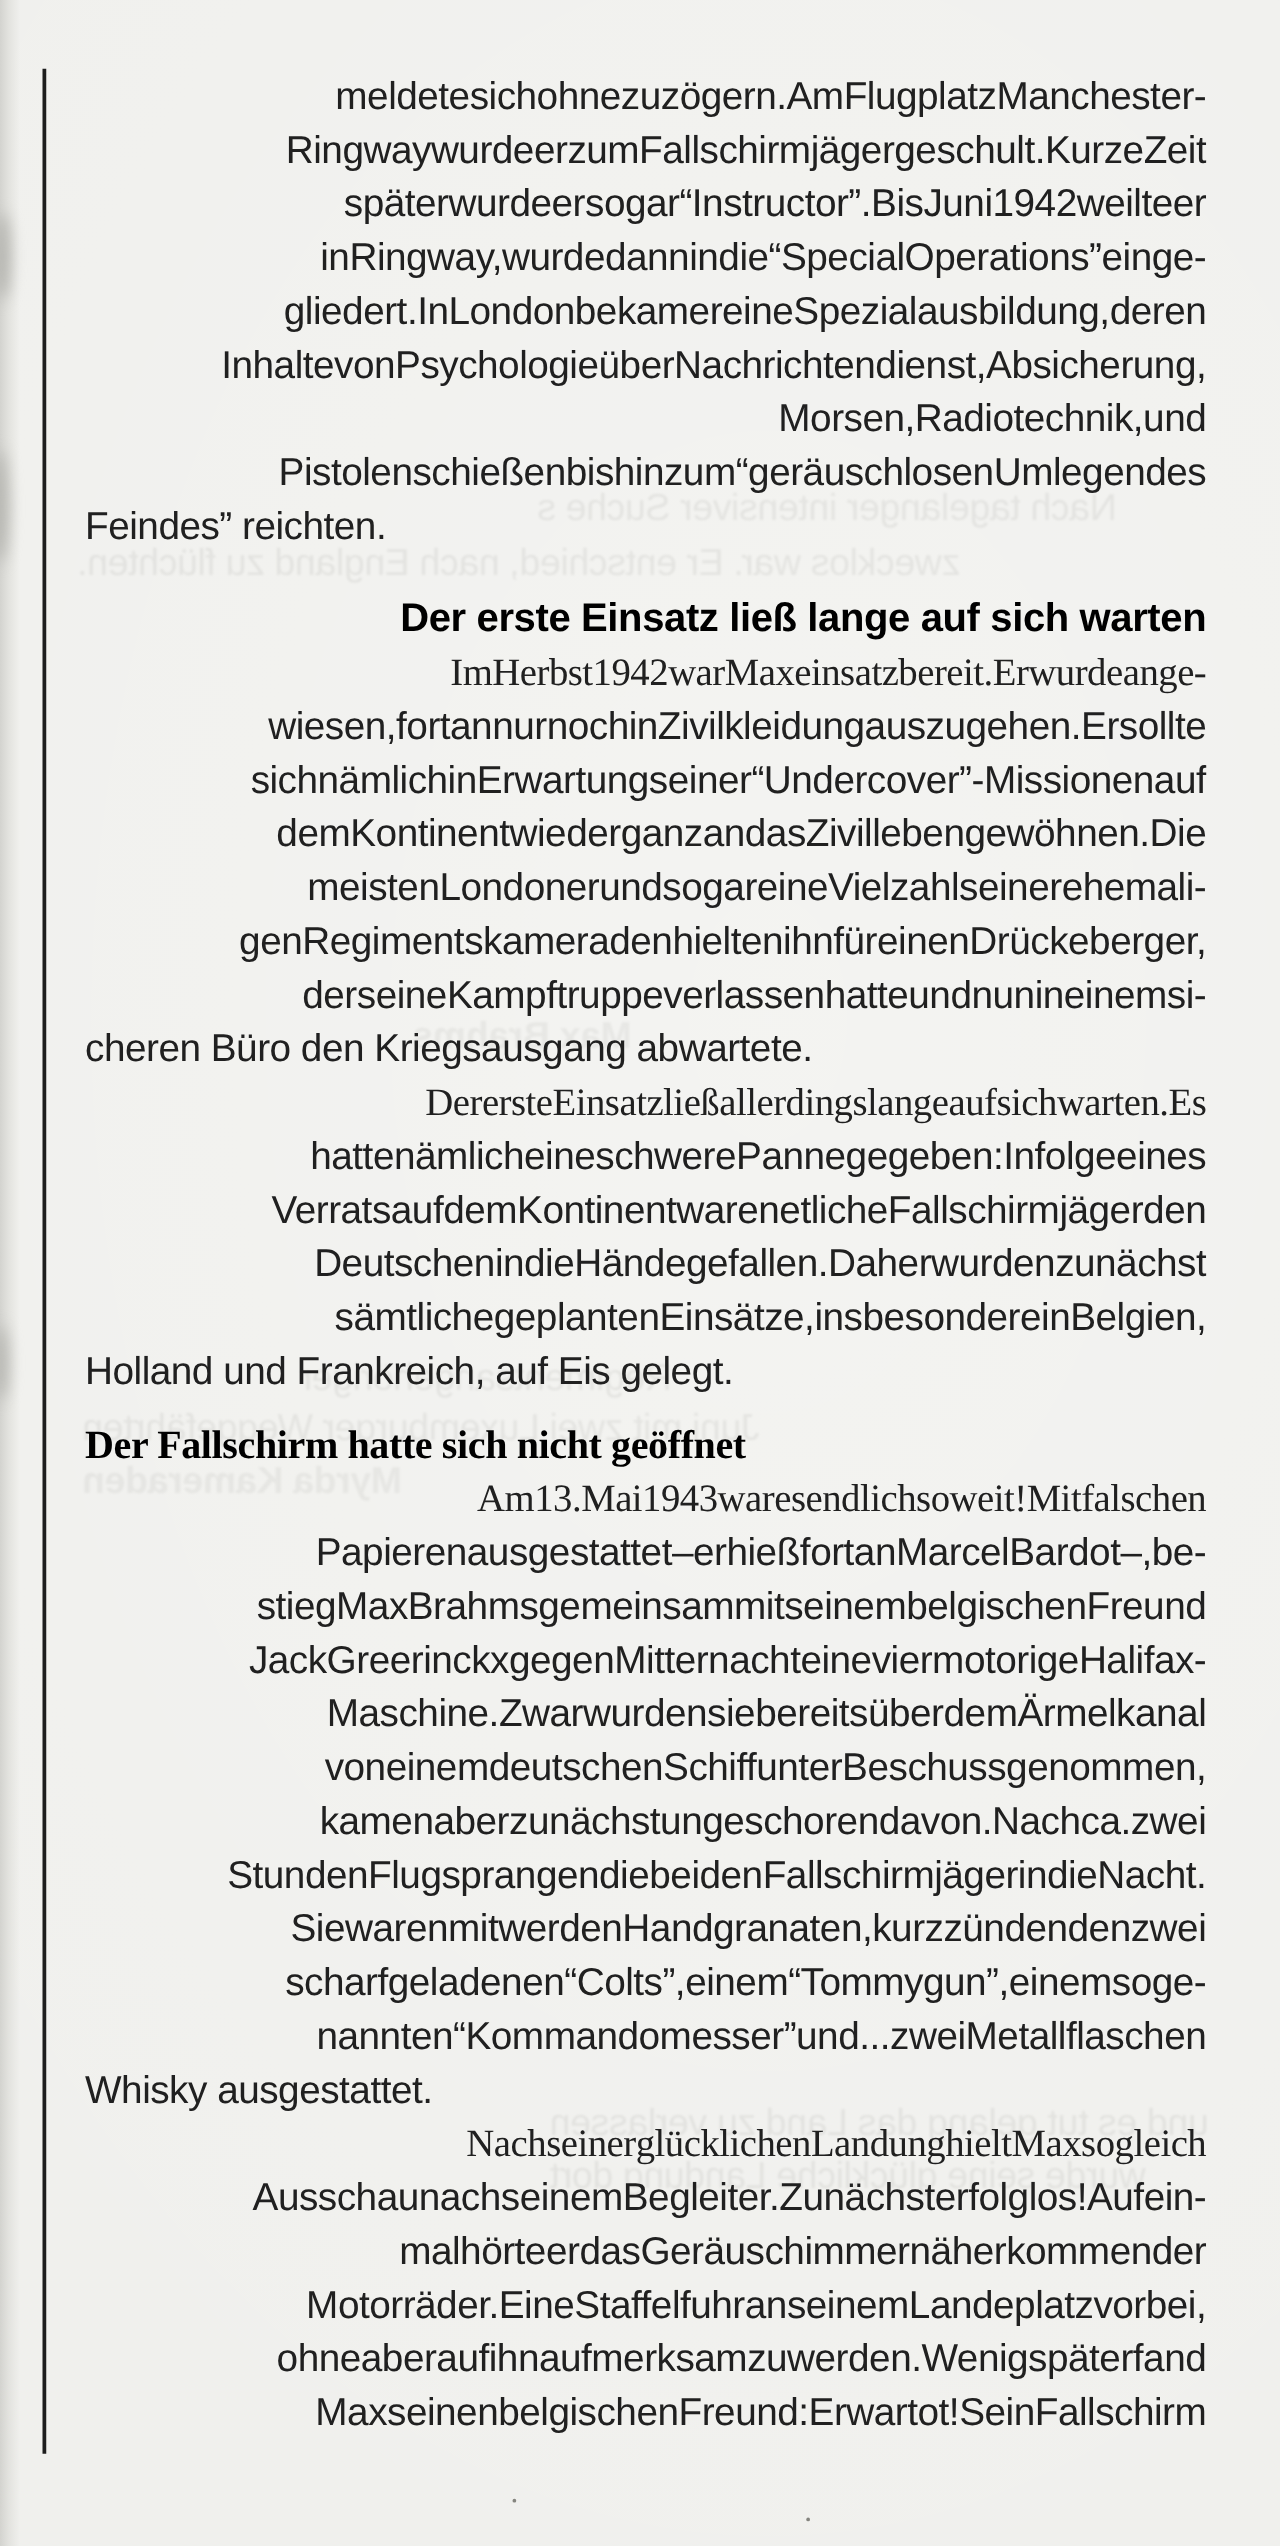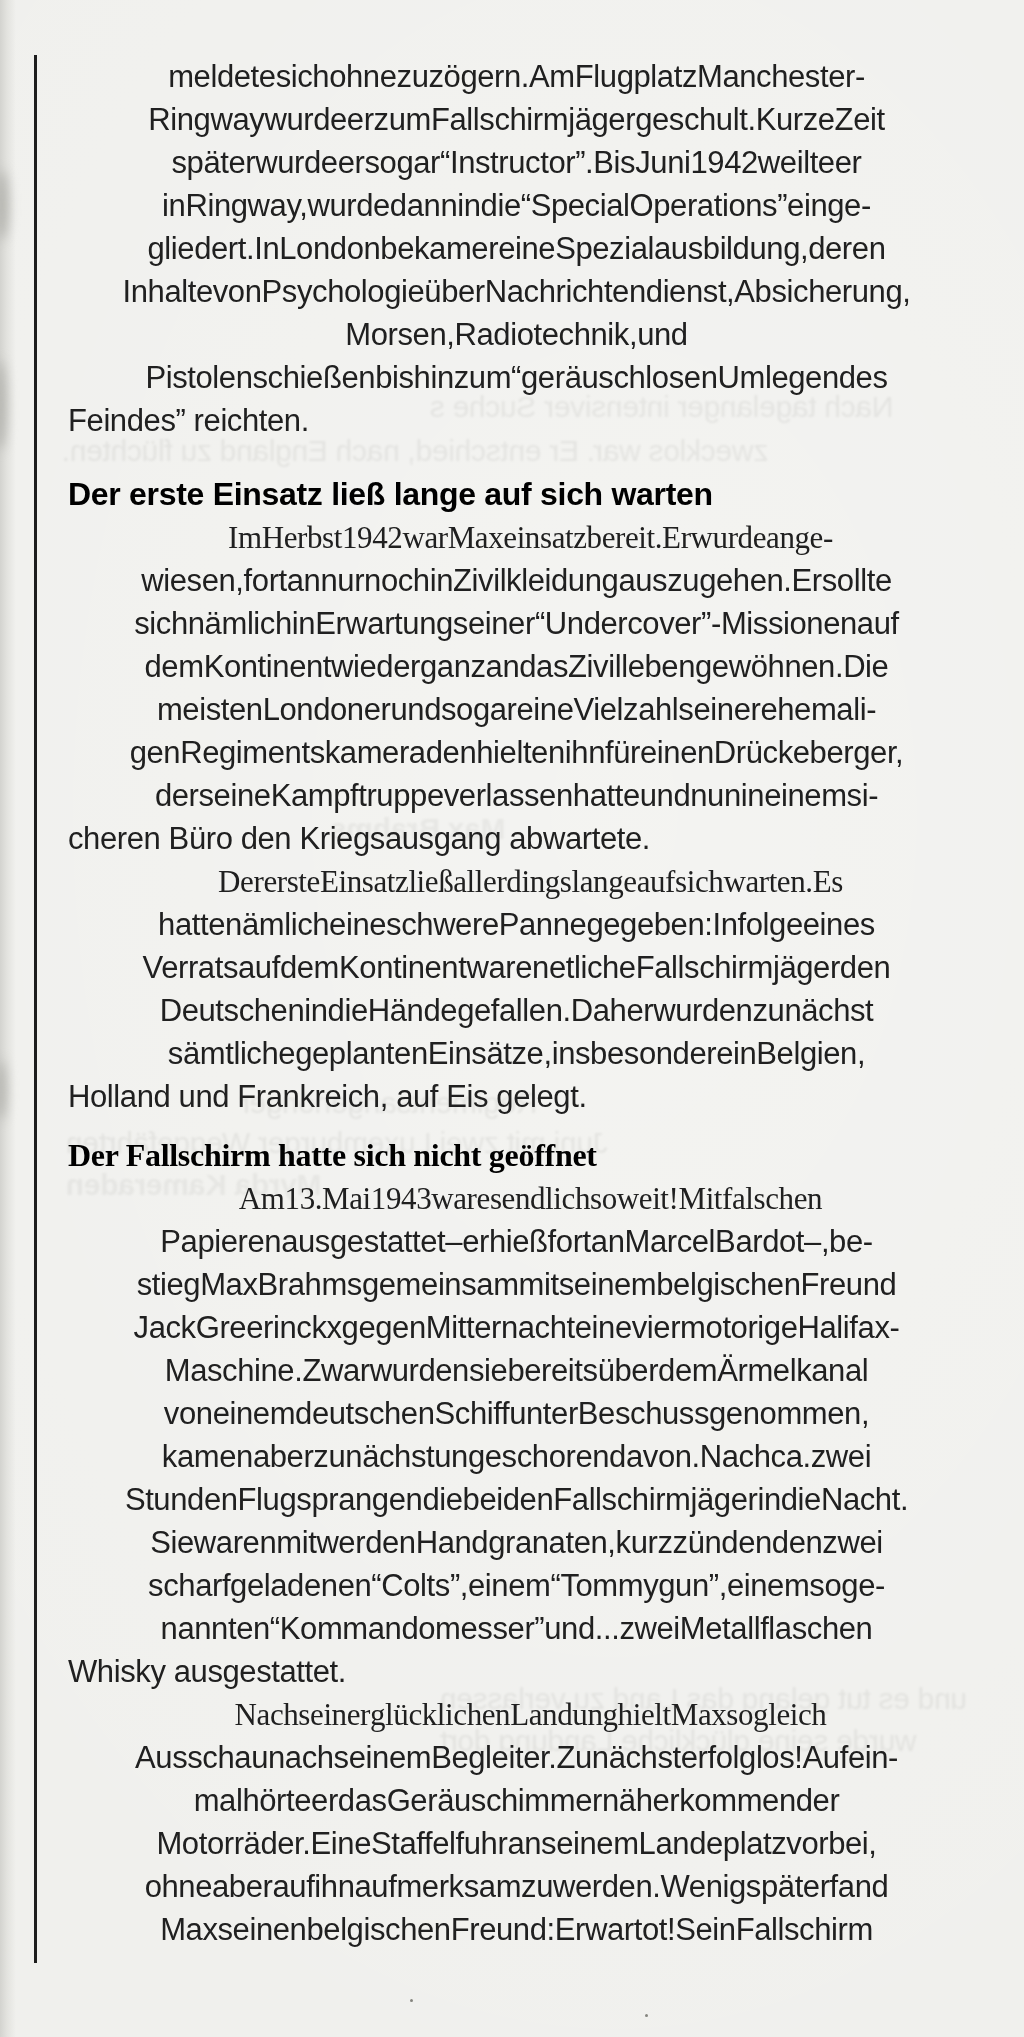--- a/index.html
+++ b/index.html
@@ -18,25 +18,25 @@
   .edge-smudge{position:absolute;border-radius:50%;filter:blur(6px);background:#b4b4af;}
   
   .rule{position:absolute;background:#1d1d1d;}
   
   .textcol{
     position:absolute;left:68px;top:55px;width:897px;
     font-size:31px;line-height:43px;letter-spacing:-0.4px;
     color:#202020;
   }
   .tl{height:43px;overflow:hidden;}
-  .tl.j{display:flex;justify-content:center;}
+  .tl.j{display:flex;justify-content:flex-end;}
   .tl .w{white-space:pre;}
   .tl.indent{padding-left:28px;font-family:Liberation Serif, serif;}
   .heading{font-weight:bold;font-size:32px;letter-spacing:-0.3px;color:#000;height:43px;}
-  .heading.gap1{margin-top:31px;}
+  .heading.gap1{margin-top:31px;text-align:right;}
   .heading.gap2{margin-top:16px;font-family:Liberation Serif, serif;}
   
   .ghost{position:absolute;transform:scaleX(-1);transform-origin:center;
     color:#84847f;opacity:.13;filter:blur(.9px);
     font-size:30px;line-height:30px;white-space:nowrap;letter-spacing:-0.3px;}
   .ghost.bold{font-weight:bold;opacity:.10;}
   
   .speck{position:absolute;border-radius:50%;background:#85857f;}
 </style>
 </head>

